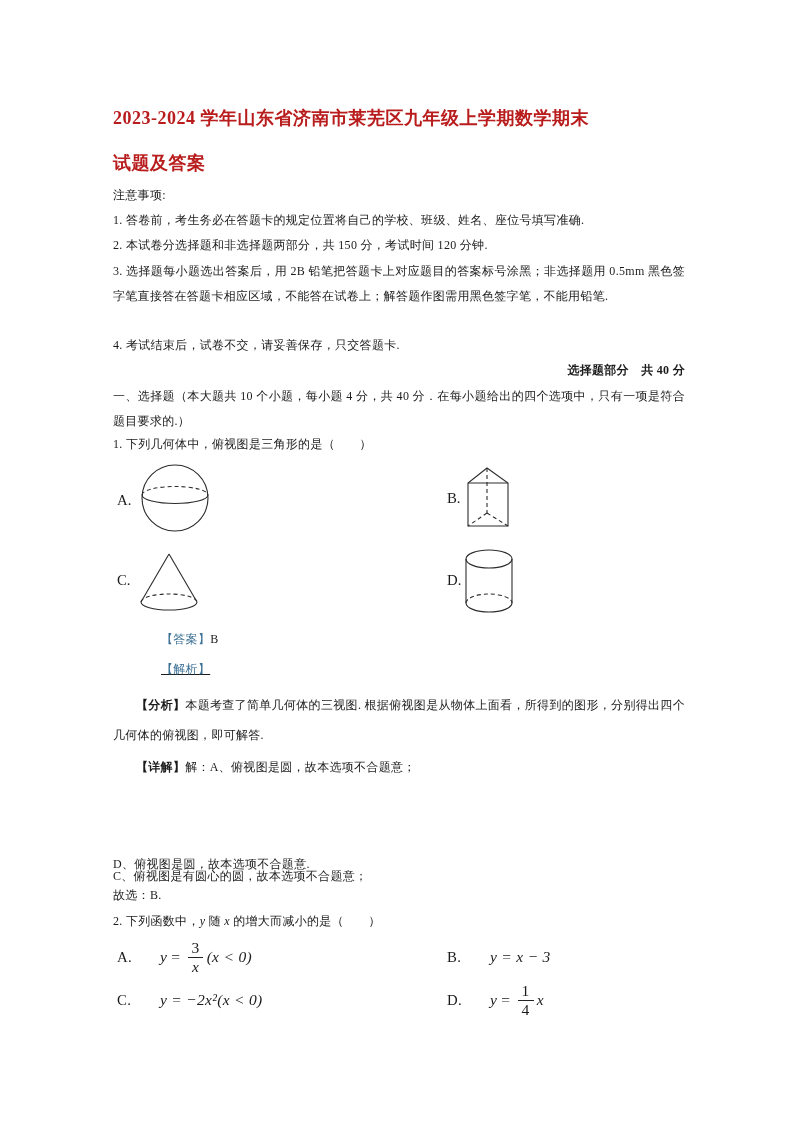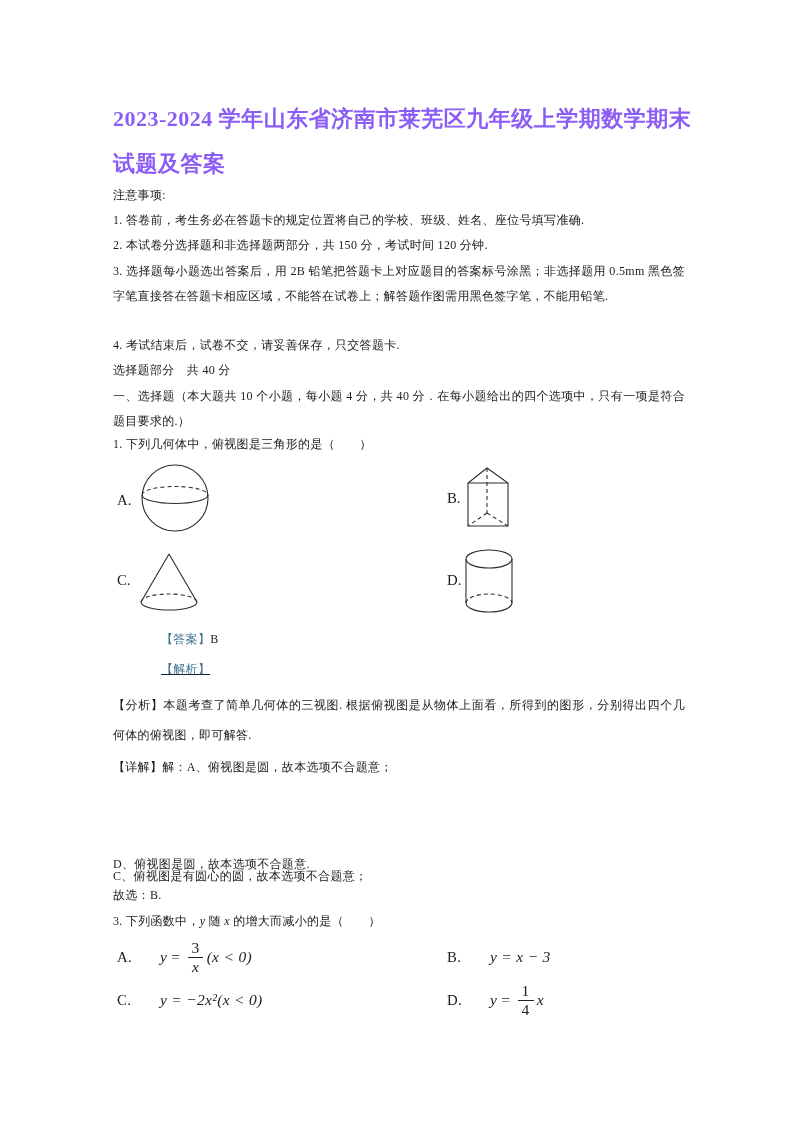--- a/index.html
+++ b/index.html
@@ -8,27 +8,27 @@
     width:793px;height:1122px;
     background:#ffffff;
     font-family:"Liberation Serif","DejaVu Serif",serif;
     color:#1b1b1b;
     overflow:hidden;
   }
   .abs{position:absolute;left:113px;width:572px;font-size:12px;line-height:20px;letter-spacing:0.3px;}
   .wrap{line-height:25.2px;text-align:justify;}
   .title{
     position:absolute;left:113px;top:96px;width:580px;
-    font-size:22px;font-weight:700;line-height:45px;letter-spacing:0.5px;
-    color:#8b5cf6;
+    font-size:18px;font-weight:700;line-height:45px;letter-spacing:0.5px;
+    color:#b91c1c;
   }
-  .center{text-align:left;}
+  .center{text-align:right;font-weight:bold;}
   .blue{color:#3d7195;}
   .blab{font-weight:400;margin-left:48px;}
-  .boldlab{font-weight:400;}
+  .boldlab{font-weight:700;margin-left:23px;}
   .figlabel{position:absolute;font-size:14.8px;line-height:20px;}
   .figsvg{position:absolute;}
   .figsvg svg{display:block;}
   .math{font-style:italic;}
   .optrow{position:absolute;display:flex;align-items:center;font-size:14.8px;letter-spacing:0.3px;}
   .opt-label{display:inline-block;width:43px;flex:0 0 43px;font-style:normal;}
   .formula{font-size:15.5px;display:inline-flex;align-items:center;}
   .frac{display:inline-flex;flex-direction:column;align-items:center;vertical-align:middle;margin:0 3px;line-height:1.15;}
   .frac .num{padding:0 4px;}
   .frac .den{border-top:1px solid #222;padding:0 4px;}
@@ -107,21 +107,21 @@
   </div>
 
   <div class="abs" style="top:757px;">
     <span class="boldlab">【详解】</span><span>解：A、俯视图是圆，故本选项不合题意；</span>
   </div>
   <div class="abs" style="top:822px;margin-top:44px;">C、俯视图是有圆心的圆，故本选项不合题意；</div>
   <div class="abs" style="top:854px;">D、俯视图是圆，故本选项不合题意.</div>
   <div class="abs" style="top:885px;">故选：B.</div>
 
   <div class="abs" style="top:911px;">
-    <span>3. 下列函数中，</span><span class="math">y</span><span> 随 </span><span class="math">x</span><span> 的增大而减小的是（　　）</span>
+    <span>2. 下列函数中，</span><span class="math">y</span><span> 随 </span><span class="math">x</span><span> 的增大而减小的是（　　）</span>
   </div>
 
   <div class="optrow" style="left:117px;top:934px;height:46px;">
     <span class="opt-label">A.</span>
     <span class="formula">
         <span class="math">y</span>
         <span class="eq"> = </span>
         <span class="frac">
           <span class="num">3</span>
           <span class="den math">x</span>

